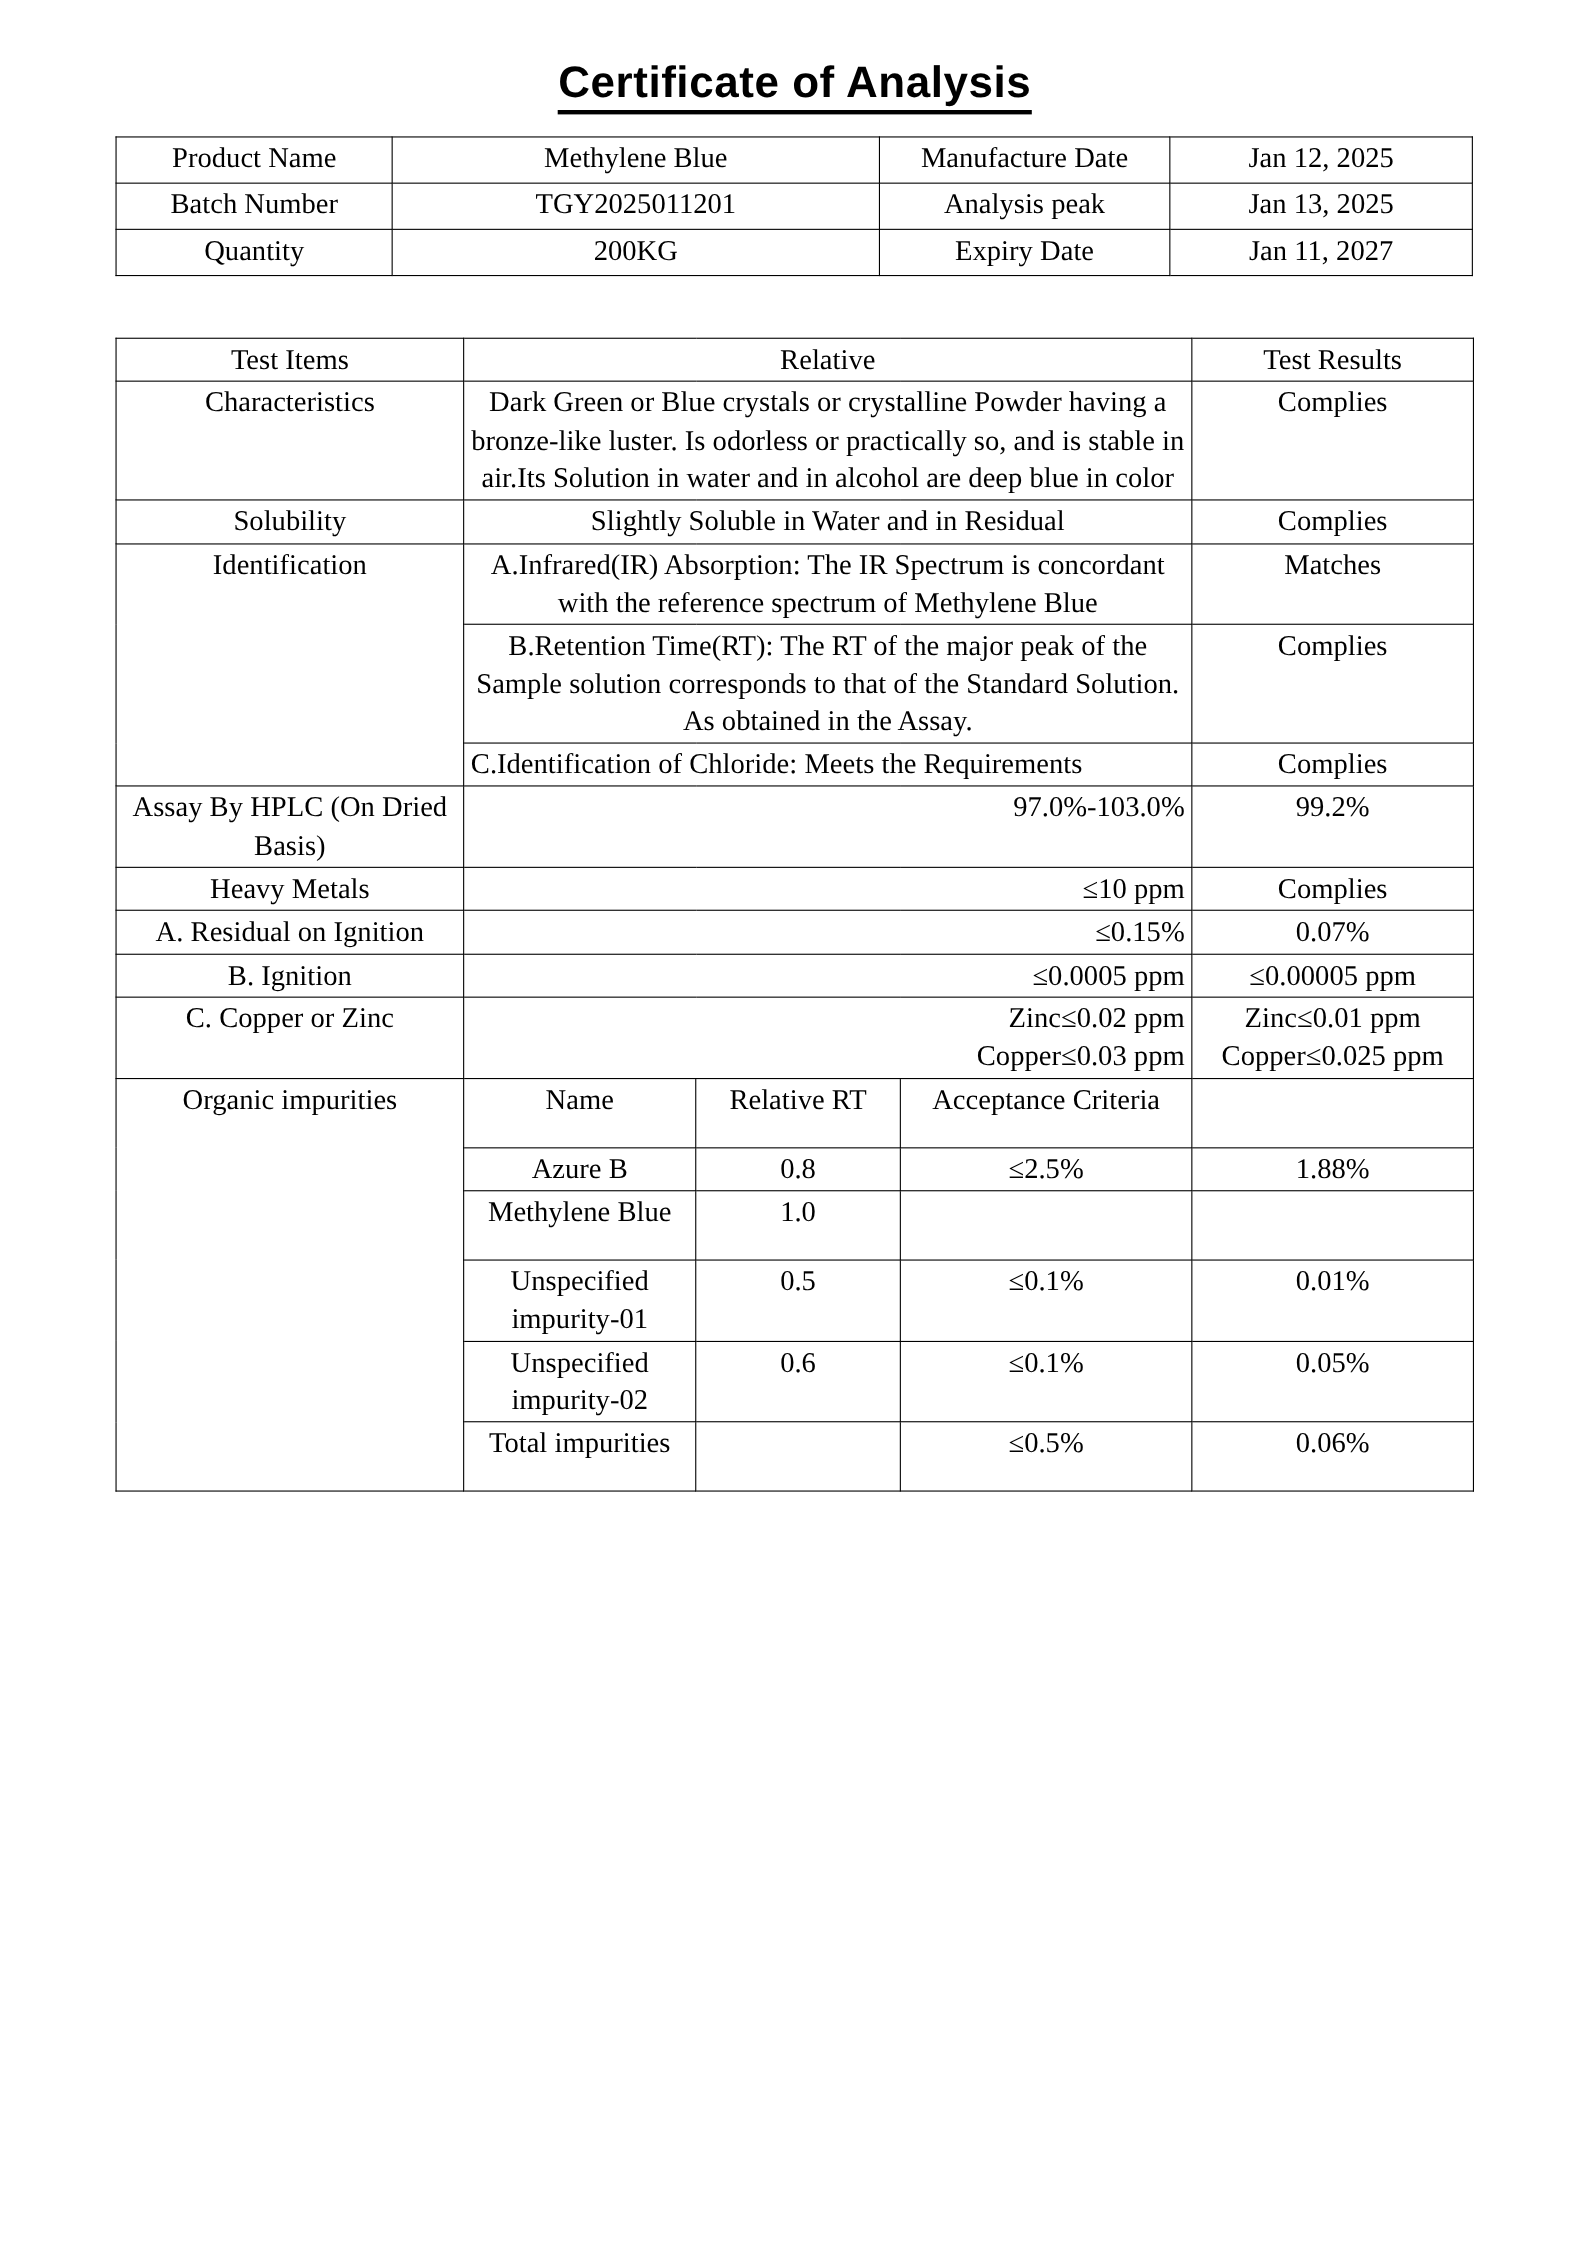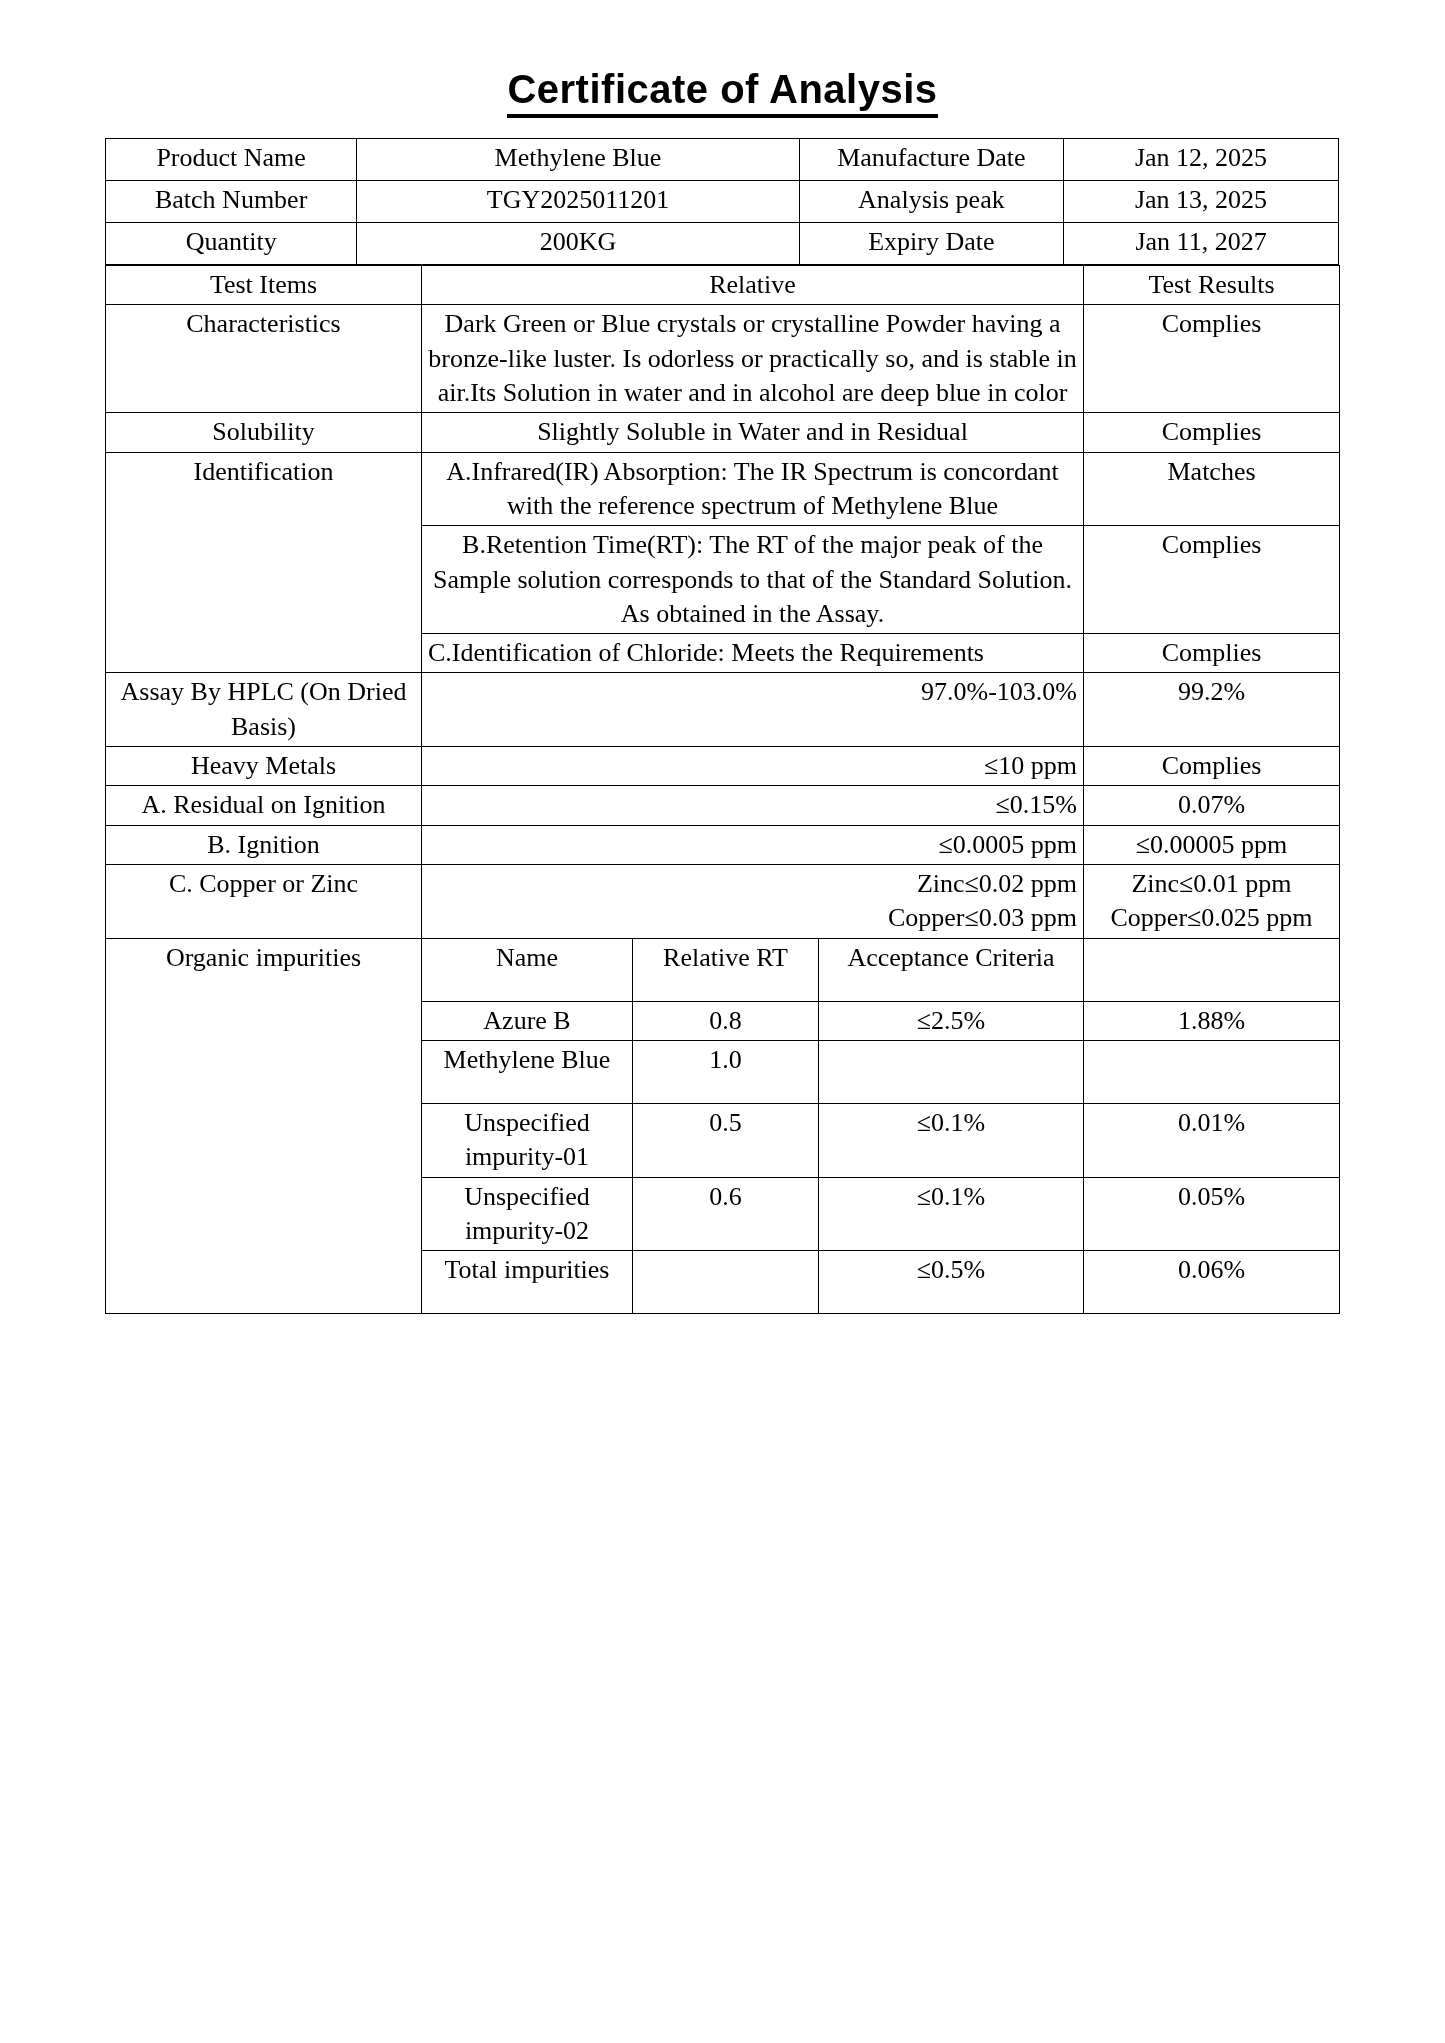--- a/index.html
+++ b/index.html
@@ -24,21 +24,21 @@
   }
   
   .doc-title {
     text-align: center;
     font-family: "Liberation Sans", "DejaVu Sans", sans-serif;
     font-weight: bold;
     font-size: 40px;
     letter-spacing: 0.5px;
     padding-top: 50px;
     padding-bottom: 0;
-    margin: 14px;
+    margin: 0;
     line-height: 1.25;
   }
   .doc-title span {
     border-bottom: 4px solid #000;
     padding-bottom: 3px;
   }
   
   table {
     border-collapse: collapse;
     table-layout: fixed;
@@ -64,20 +64,21 @@
   #info-table {
     margin-top: 24px;
   }
   #info-table td {
     height: 37px;
     padding-top: 2px;
     padding-bottom: 2px;
   }
   
   #results-table {
+    margin-top: 56px;
   }
   #results-table td {
     padding-top: 2px;
     padding-bottom: 2px;
   }
   .tall { height: 58px; }
 </style>
 </head>
 <body>
 

